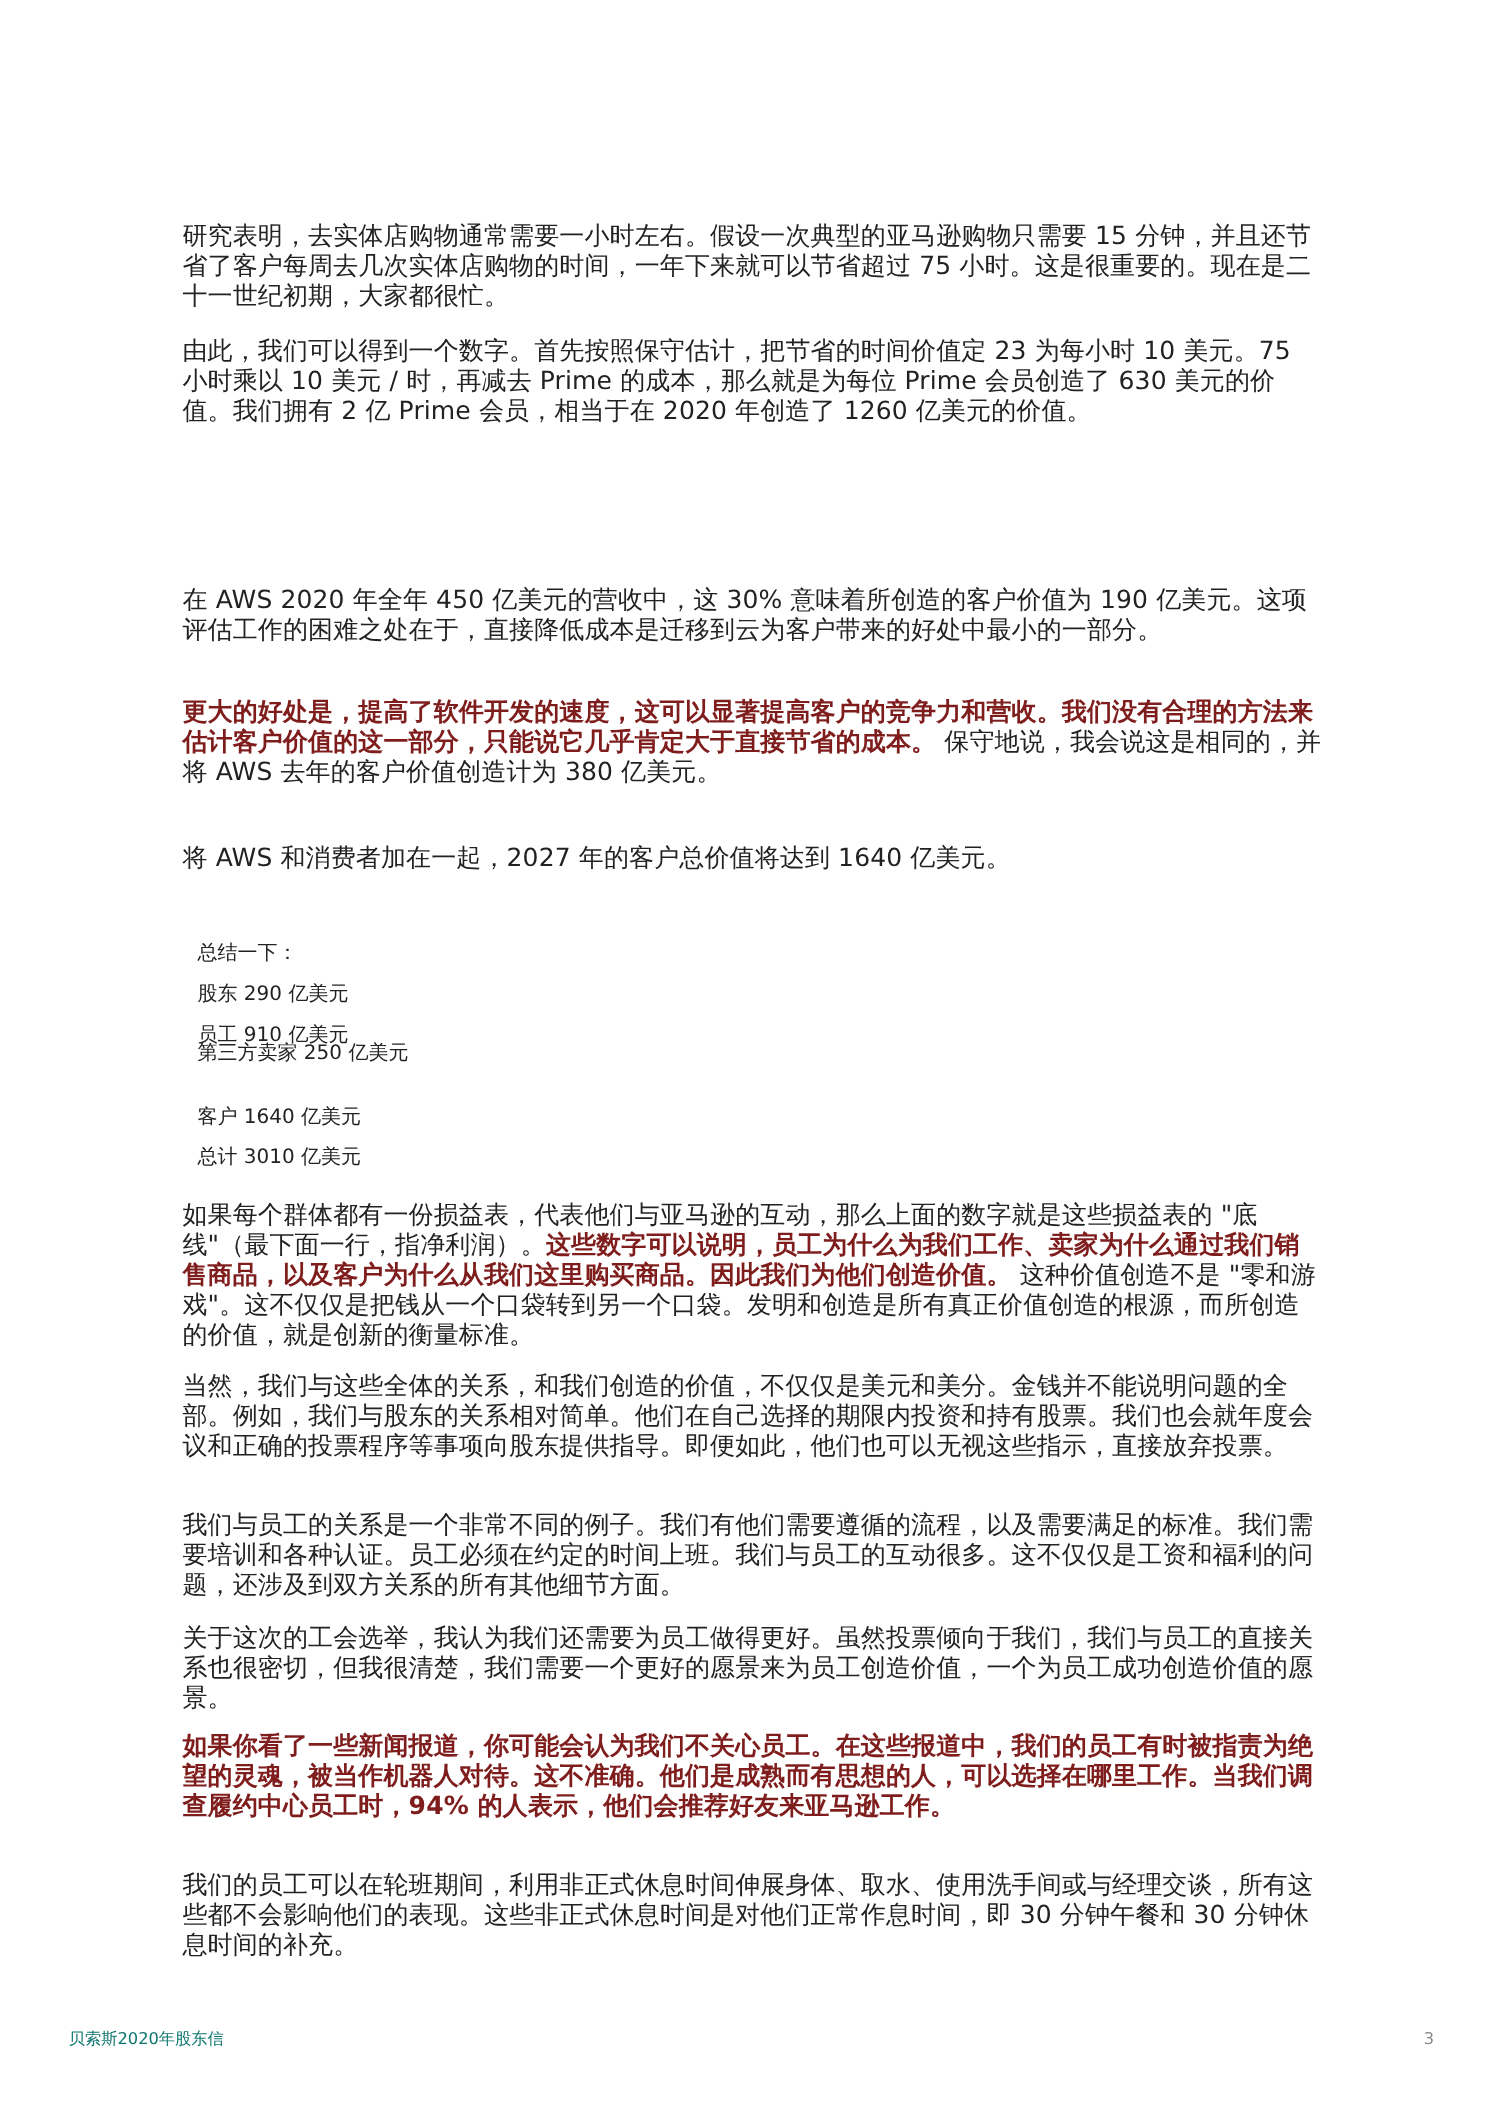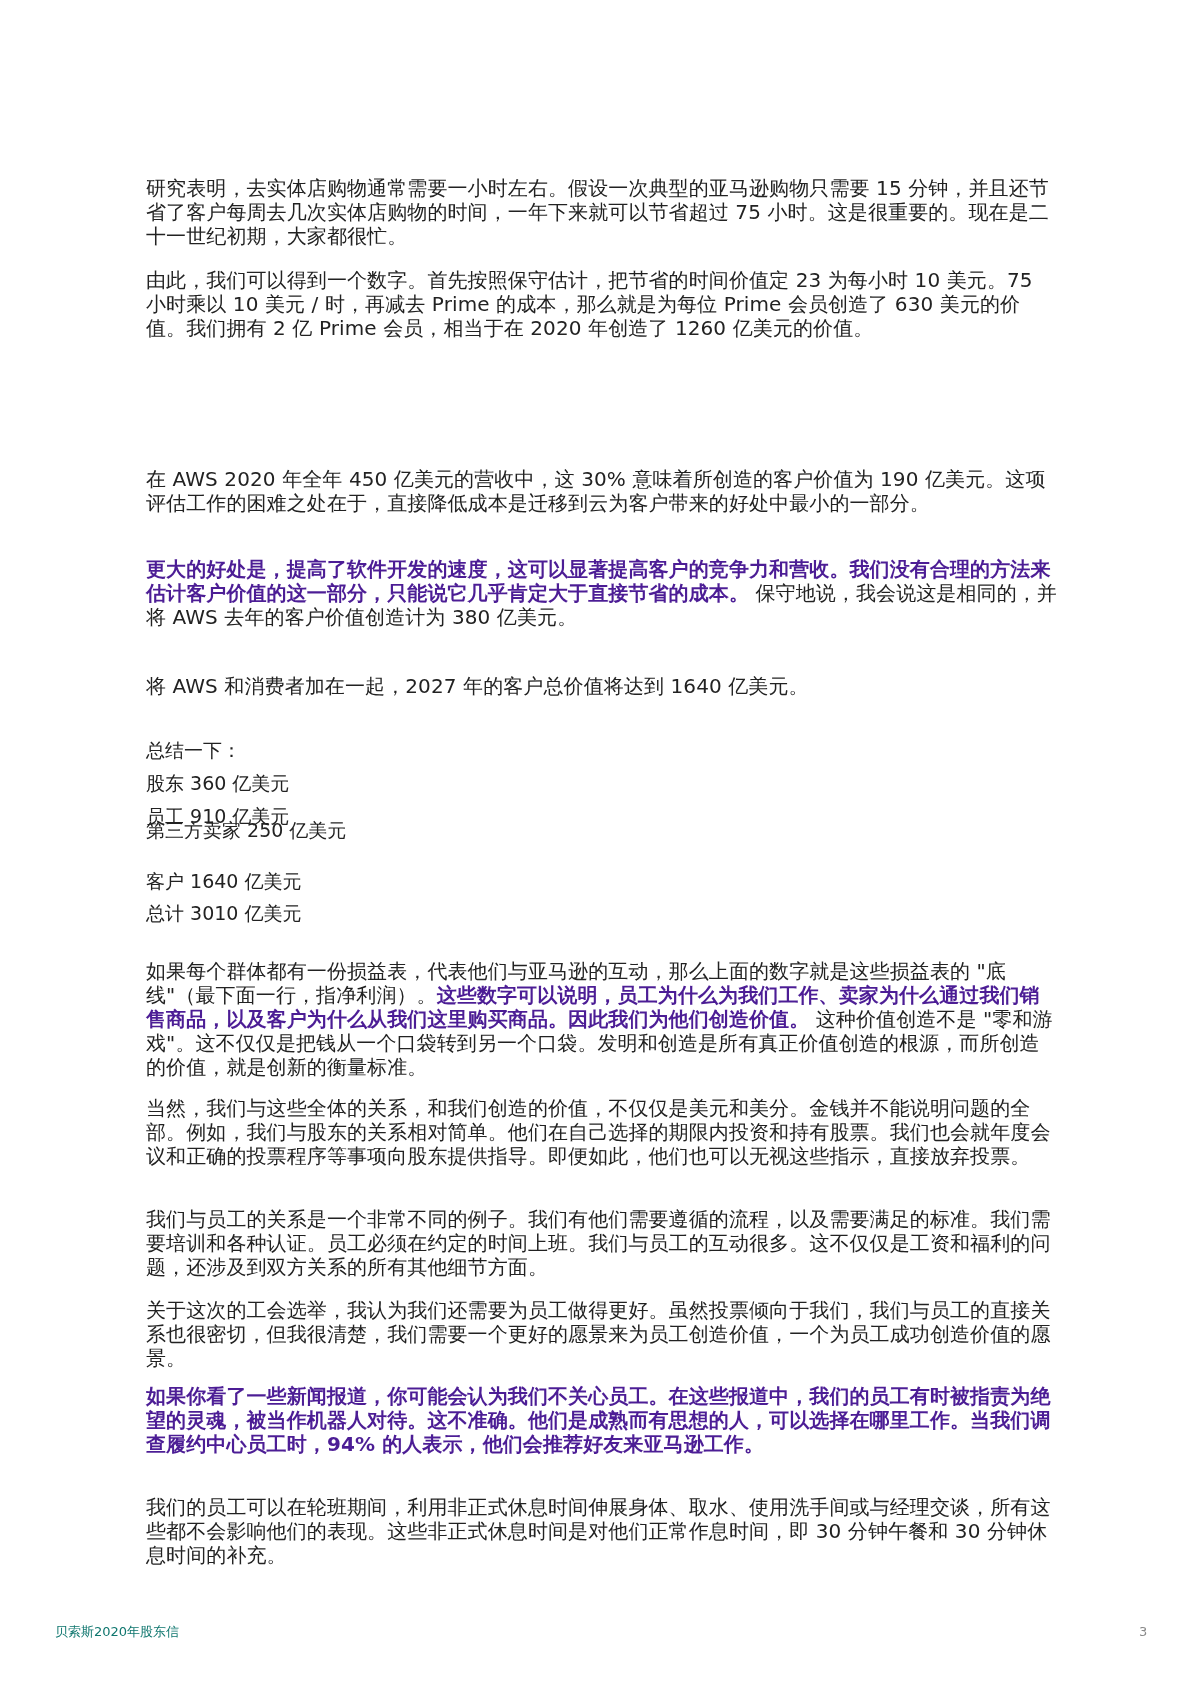--- a/index.html
+++ b/index.html
@@ -7,22 +7,22 @@
     width: 1200px; height: 1698px; position: relative; overflow: hidden;
     font-family: "DejaVu Sans", "Liberation Sans", sans-serif;
     color: #222222;
   }
   .page { position: absolute; left: 0; top: 0; width: 1200px; height: 1698px; background: #fff; }
   .para {
     position: absolute; left: 146px; width: 912px;
     font-size: 20px; line-height: 24px; margin: 0;
     letter-spacing: 0.1px;
   }
-  .para .b, .para.bold { font-weight: bold; color: #4c1d95; }
-  .list-line { position: absolute; left: 146px; font-size: 19px; line-height: 24px; margin: 0; }
+  .para .b, .para.bold { font-weight: bold; color: #7f1d1d; }
+  .list-line { position: absolute; left: 146px; font-size: 16px; line-height: 24px; margin: 12px; }
   .footer-title {
     position: absolute; left: 55px; top: 1622px;
     font-size: 13px; color: #0f766e; line-height: 20px;
   }
   .footer-page {
     position: absolute; left: 1139px; top: 1622px;
     font-size: 13px; color: #8a8a8a; line-height: 20px;
   }
 </style>
 </head>
@@ -46,21 +46,21 @@
   <p class="para" style="top:557px">
     <span class="b">更大的好处是，提高了软件开发的速度，这可以显著提高客户的竞争力和营收。我们没有合理的方法来估计客户价值的这一部分，只能说它几乎肯定大于直接节省的成本。</span><span> 保守地说，我会说这是相同的，并将 AWS 去年的客户价值创造计为 380 亿美元。</span>
   </p>
 
   <p class="para" style="top:674px">
     <span>将 AWS 和消费者加在一起，2027 年的客户总价值将达到 1640 亿美元。</span>
   </p>
 
   <div>
     <p class="list-line" style="top:738px">总结一下：</p>
-    <p class="list-line" style="top:771px">股东 360 亿美元</p>
+    <p class="list-line" style="top:771px">股东 290 亿美元</p>
     <p class="list-line" style="top:804px">员工 910 亿美元</p>
     <p class="list-line" style="top:818px">第三方卖家 250 亿美元</p>
     <p class="list-line" style="top:869px">客户 1640 亿美元</p>
     <p class="list-line" style="top:901px">总计 3010 亿美元</p>
   </div>
 
   <p class="para" style="top:959px">
     <span>如果每个群体都有一份损益表，代表他们与亚马逊的互动，那么上面的数字就是这些损益表的 "底线"（最下面一行，指净利润）。</span><span class="b">这些数字可以说明，员工为什么为我们工作、卖家为什么通过我们销售商品，以及客户为什么从我们这里购买商品。因此我们为他们创造价值。</span><span> 这种价值创造不是 "零和游戏"。这不仅仅是把钱从一个口袋转到另一个口袋。发明和创造是所有真正价值创造的根源，而所创造的价值，就是创新的衡量标准。</span>
   </p>
 

